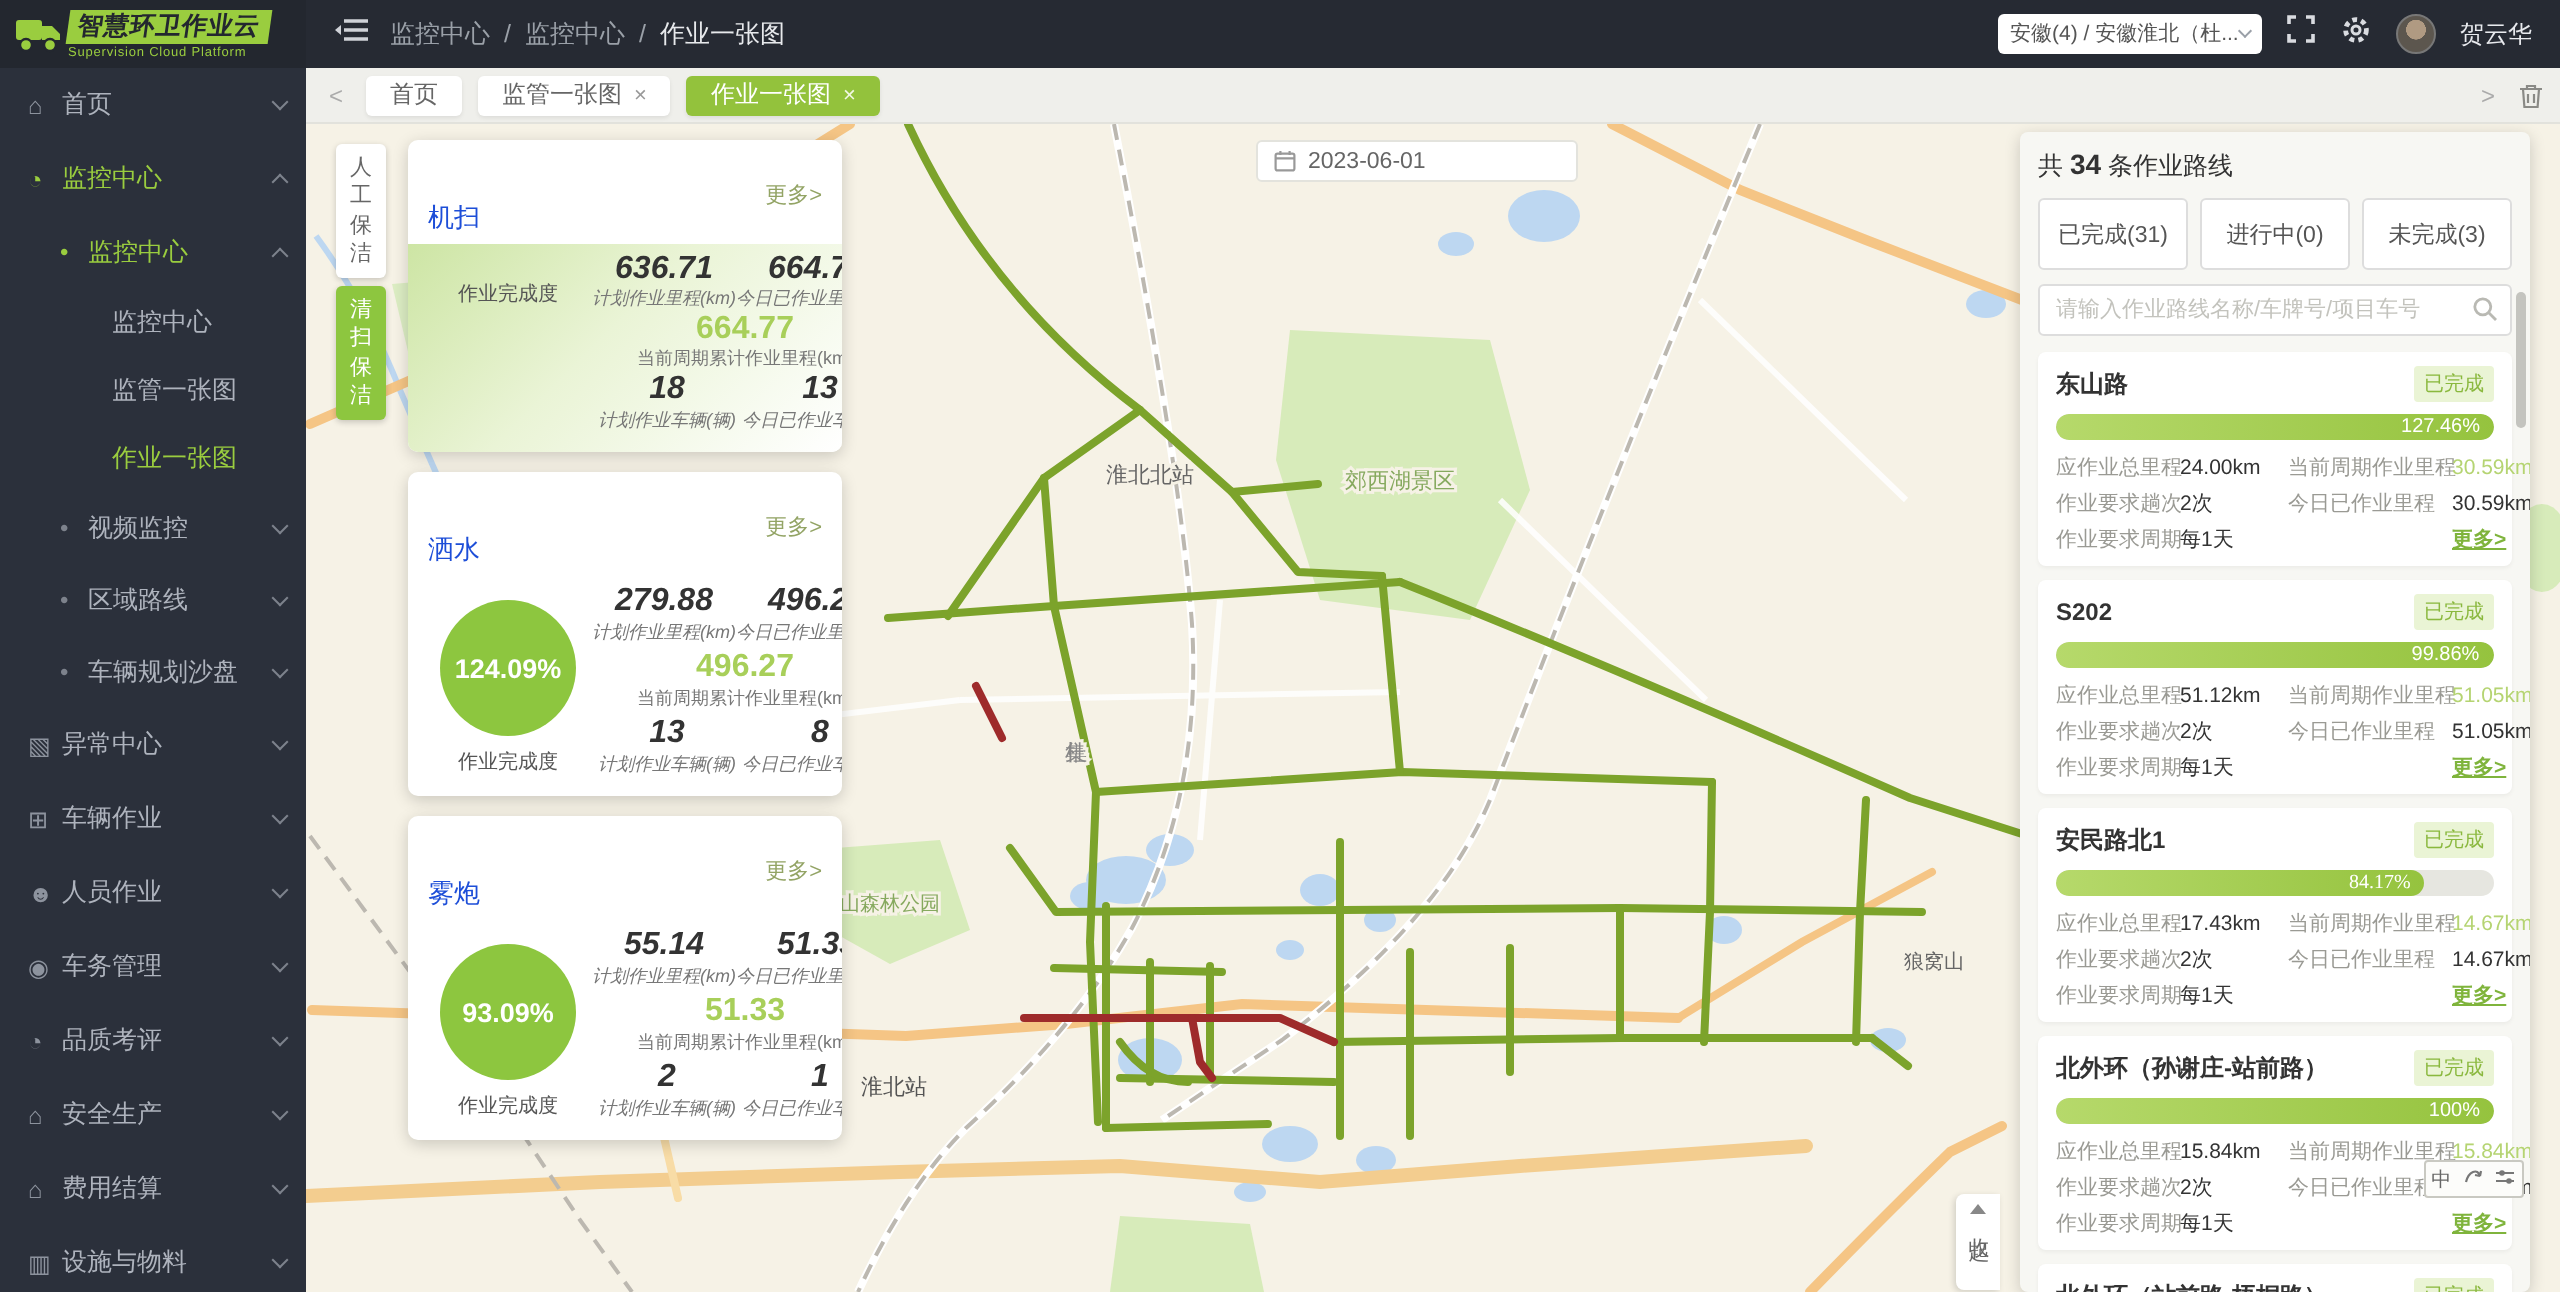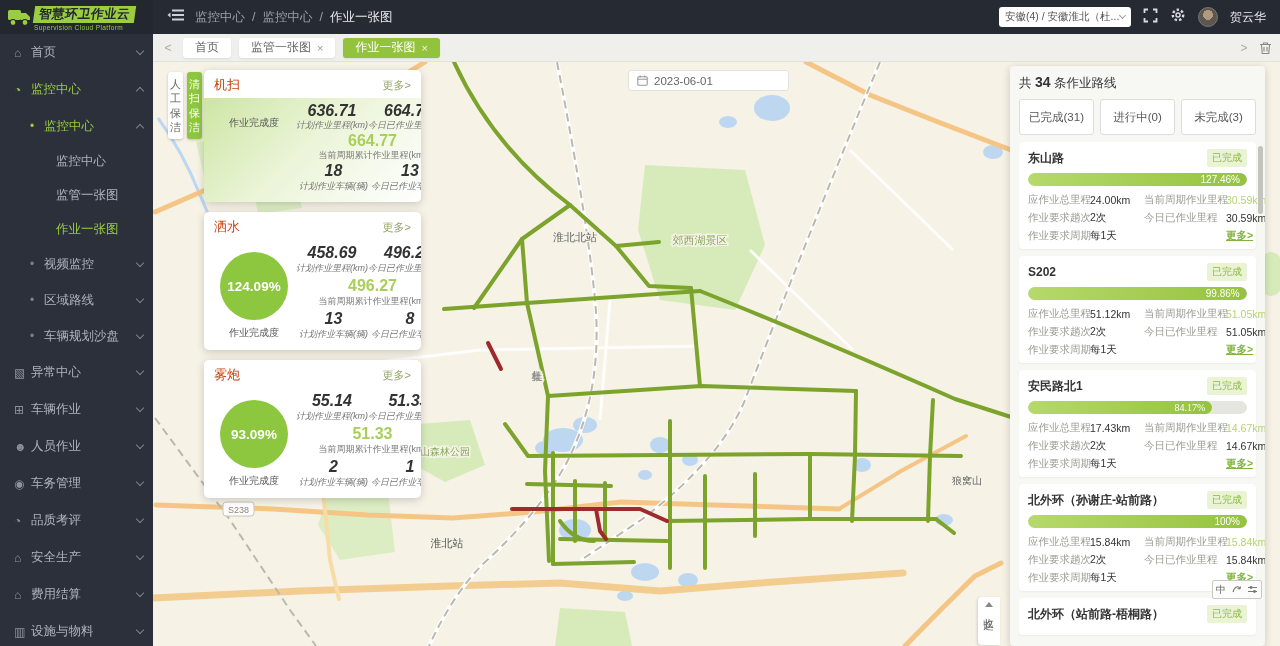--- a/index.html
+++ b/index.html
@@ -43,29 +43,29 @@
   .tab .x { font-size:11px; color:#999; }
   .tab.active { background:#93c23c; color:#fff; }
   .tab.active .x { color:#f2f8e4; }
   .tab-spacer { flex:1; }
   .trash-btn { cursor:pointer; display:flex; align-items:center; }
 
   
   .map { position:absolute; top:62px; left:153px; width:1127px; height:584px; z-index:1; }
 
   
-  .cat-tabs { position:absolute; left:168px; top:72px; width:25px; z-index:6; display:flex; flex-direction:row; gap:4px; }
+  .cat-tabs { position:absolute; left:168px; top:72px; width:25px; z-index:6; display:flex; flex-direction:column; gap:4px; }
   .cat-tab { background:#fff; color:#666; border-radius:3px; font-size:11px; line-height:1.3; text-align:center; padding:5px 2px; box-shadow:0 1px 3px rgba(0,0,0,.2); cursor:pointer; }
   .cat-tab.active { background:#8dc63f; color:#fff; }
 
   
   .stat-cards { position:absolute; left:204px; top:70px; width:217px; z-index:6; }
   .w-card { background:#fff; border-radius:5px; box-shadow:0 2px 8px rgba(0,0,0,.18); margin-bottom:10px; overflow:hidden; }
   .w-head { display:flex; align-items:center; justify-content:space-between; padding:6px 10px 4px; }
-  .w-title { font-size:13px; color:#c2410c; }
+  .w-title { font-size:13px; color:#1d4ed8;margin-top:24px; }
   .w-more { font-size:11px; color:#93a465; cursor:pointer; }
   .w-body { display:flex; padding:4px 8px 10px 8px; }
   .w-card.hl .w-body { background:linear-gradient(135deg,#cde5a4 0%,#eaf4d6 45%,#ffffff 100%); }
   .w-left { width:84px; flex:none; text-align:center; padding-top:8px; }
   .circle { width:68px; height:68px; border-radius:50%; background:#8dc63f; color:#fff; font-weight:bold; font-size:13.5px; display:flex; align-items:center; justify-content:center; margin:0 auto; }
   .circle-lbl { font-size:10px; color:#555; margin-top:6px;font-family:Liberation Serif, serif; }
   .w-right { flex:1; display:flex; flex-direction:column; justify-content:space-between; }
   .w-row2 { display:flex; text-align:center; }
   .w-row2 > div { flex:1;font-style:italic; }
   .w-row1 { text-align:center; }
@@ -433,21 +433,21 @@
         <span class="w-more">更多&gt;</span>
       </div>
       <div class="w-body">
         <div class="w-left">
           <div class="circle">124.09%</div>
           <div class="circle-lbl">作业完成度</div>
         </div>
         <div class="w-right">
           <div class="w-row2">
             <div>
-                <div class="w-num">458.69</div>
+                <div class="w-num">279.88</div>
                 <div class="w-lbl">计划作业里程(km)</div>
               </div>
             <div>
                 <div class="w-num">496.27</div>
                 <div class="w-lbl">今日已作业里程(km)</div>
               </div>
           </div>
           <div class="w-row1">
             <div class="w-num green">496.27</div>
             <div class="w-lbl">当前周期累计作业里程(km)</div>
@@ -515,20 +515,27 @@
   </div>
 
   <div class="route-panel">
     <div class="rp-title">
       <span>共</span> <b>34</b> <span>条作业路线</span>
     </div>
     <div class="rp-filters">
       <div class="rp-filter">已完成(31)</div>
       <div class="rp-filter">进行中(0)</div>
       <div class="rp-filter">未完成(3)</div>
+    </div>
+    <div class="rp-search">
+      <input type="text" placeholder="请输入作业路线名称/车牌号/项目车号" style="">
+      <svg class="mag" width="13" height="13" viewBox="0 0 13 13">
+        <circle cx="5.4" cy="5.4" r="4" fill="none" stroke="#b9b9b3" stroke-width="1.4"></circle>
+        <path d="M8.4 8.4 L12 12" stroke="#b9b9b3" stroke-width="1.4"></path>
+      </svg>
     </div>
 
     <div class="r-card">
       <div class="r-top">
         <span class="r-name">东山路</span>
         <span class="r-badge">已完成</span>
       </div>
       <div class="bar">
         <div class="bar-fill" style="width: 100%;">
             <span>127.46%</span>

